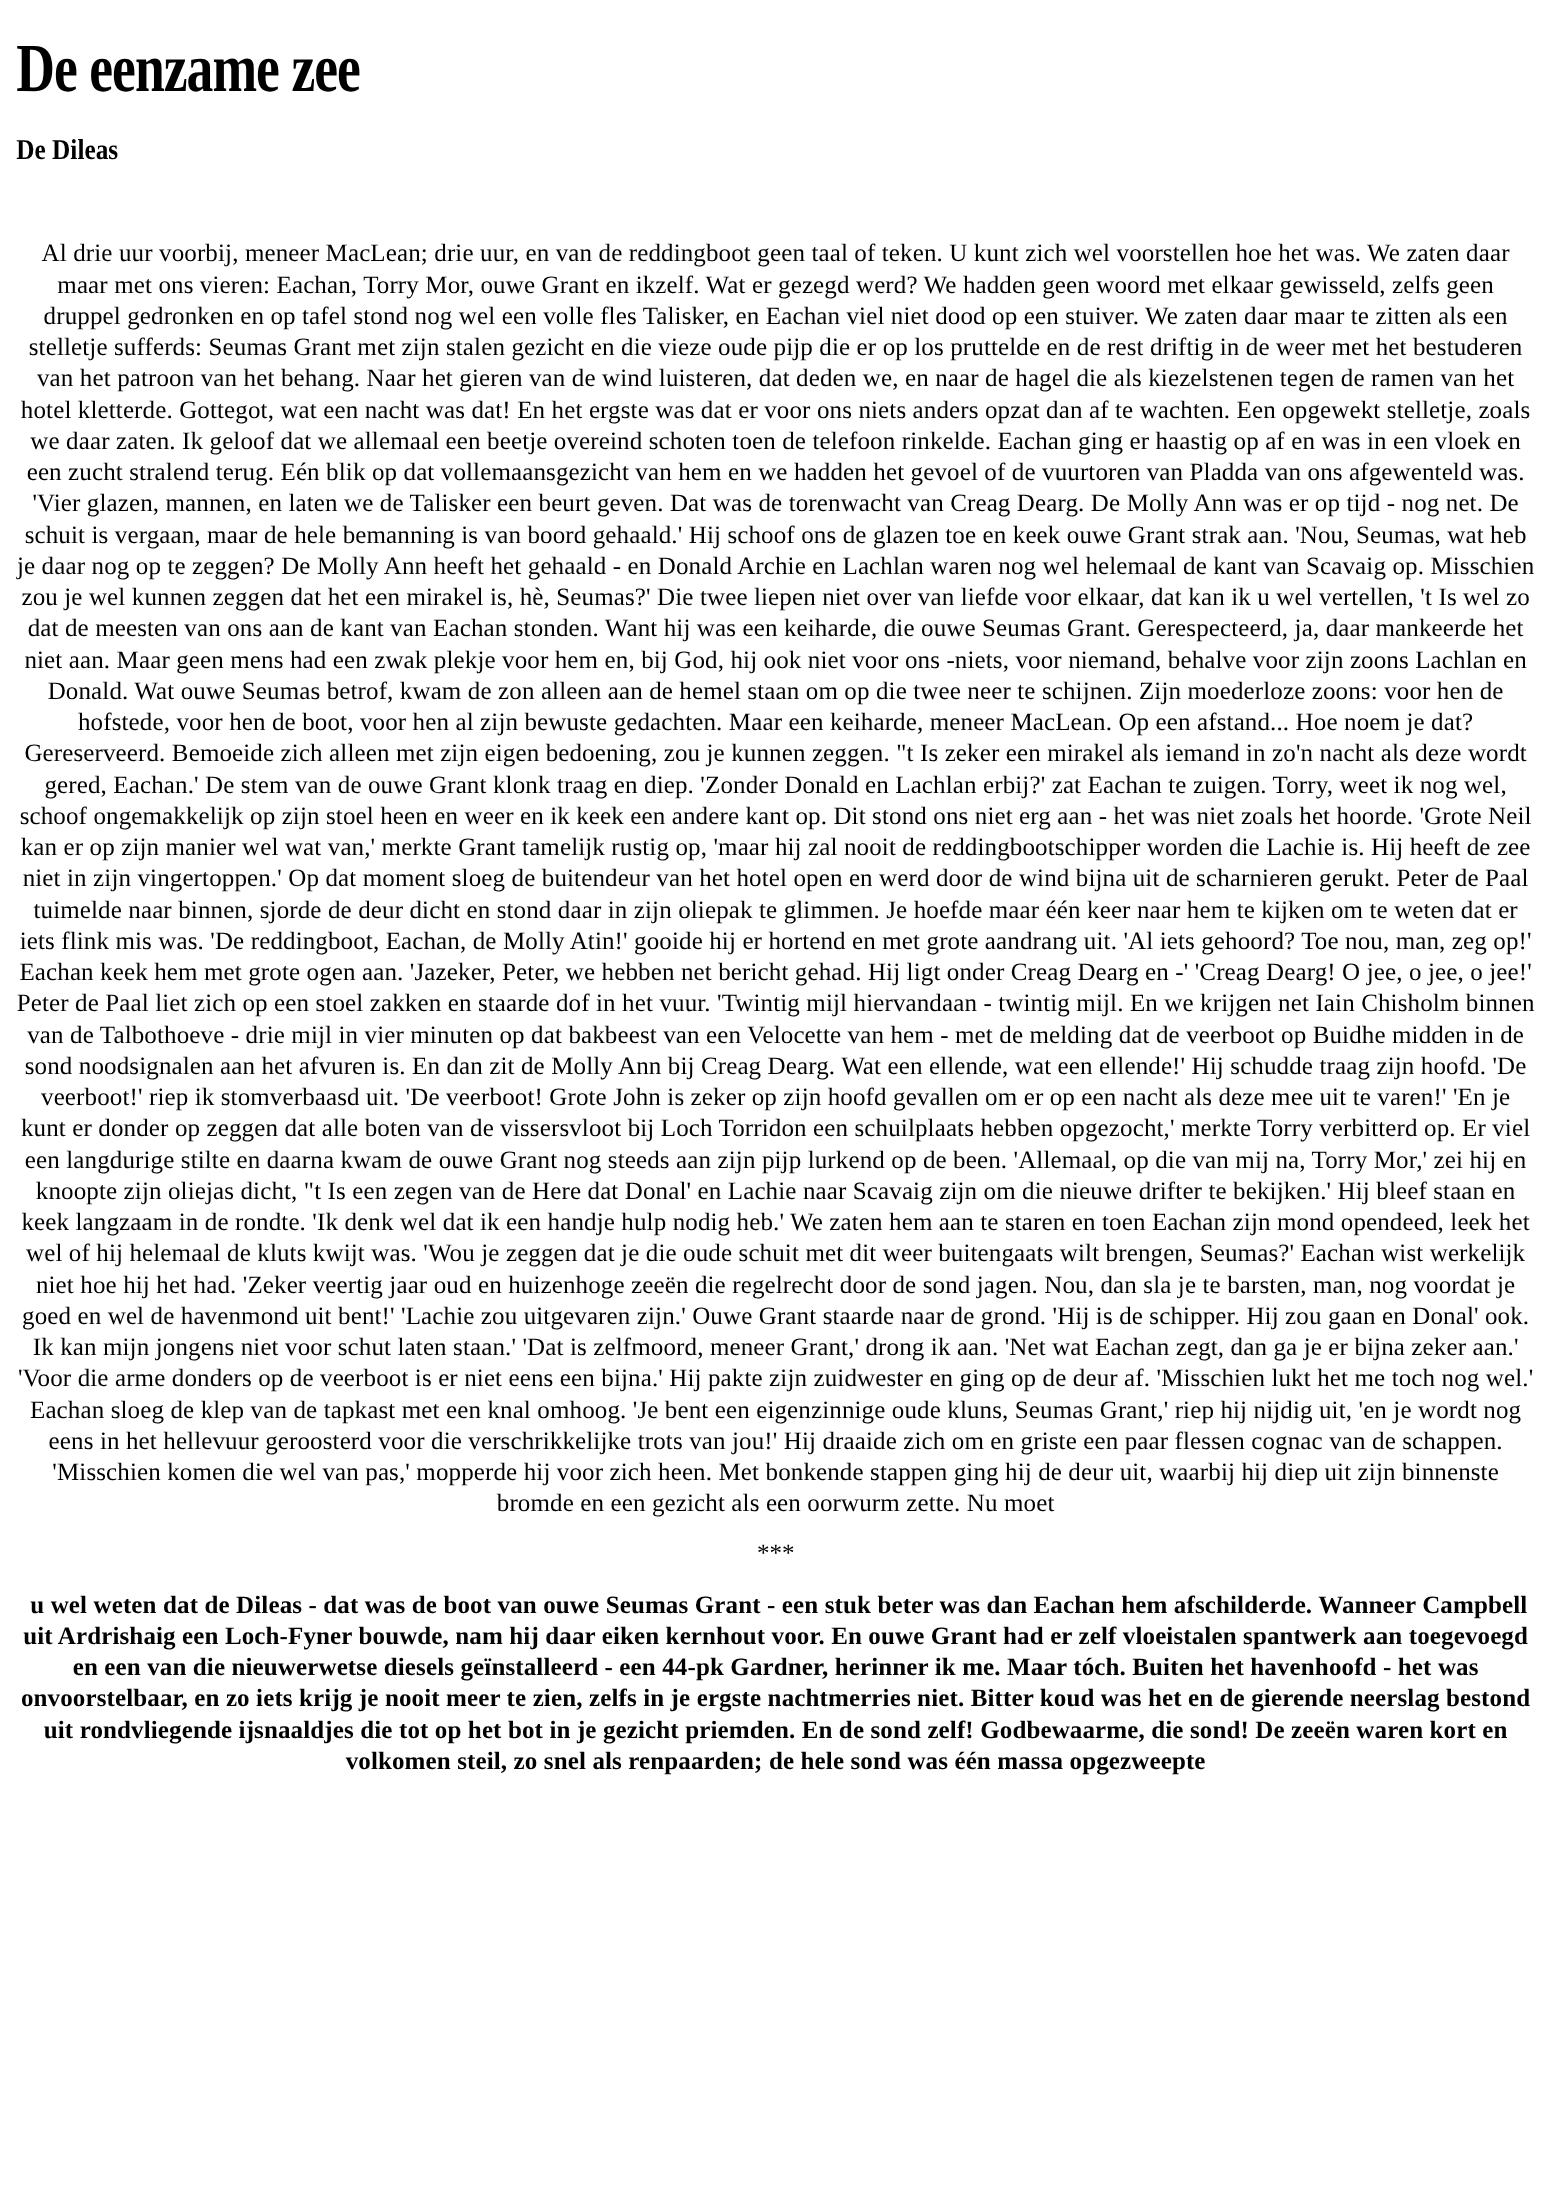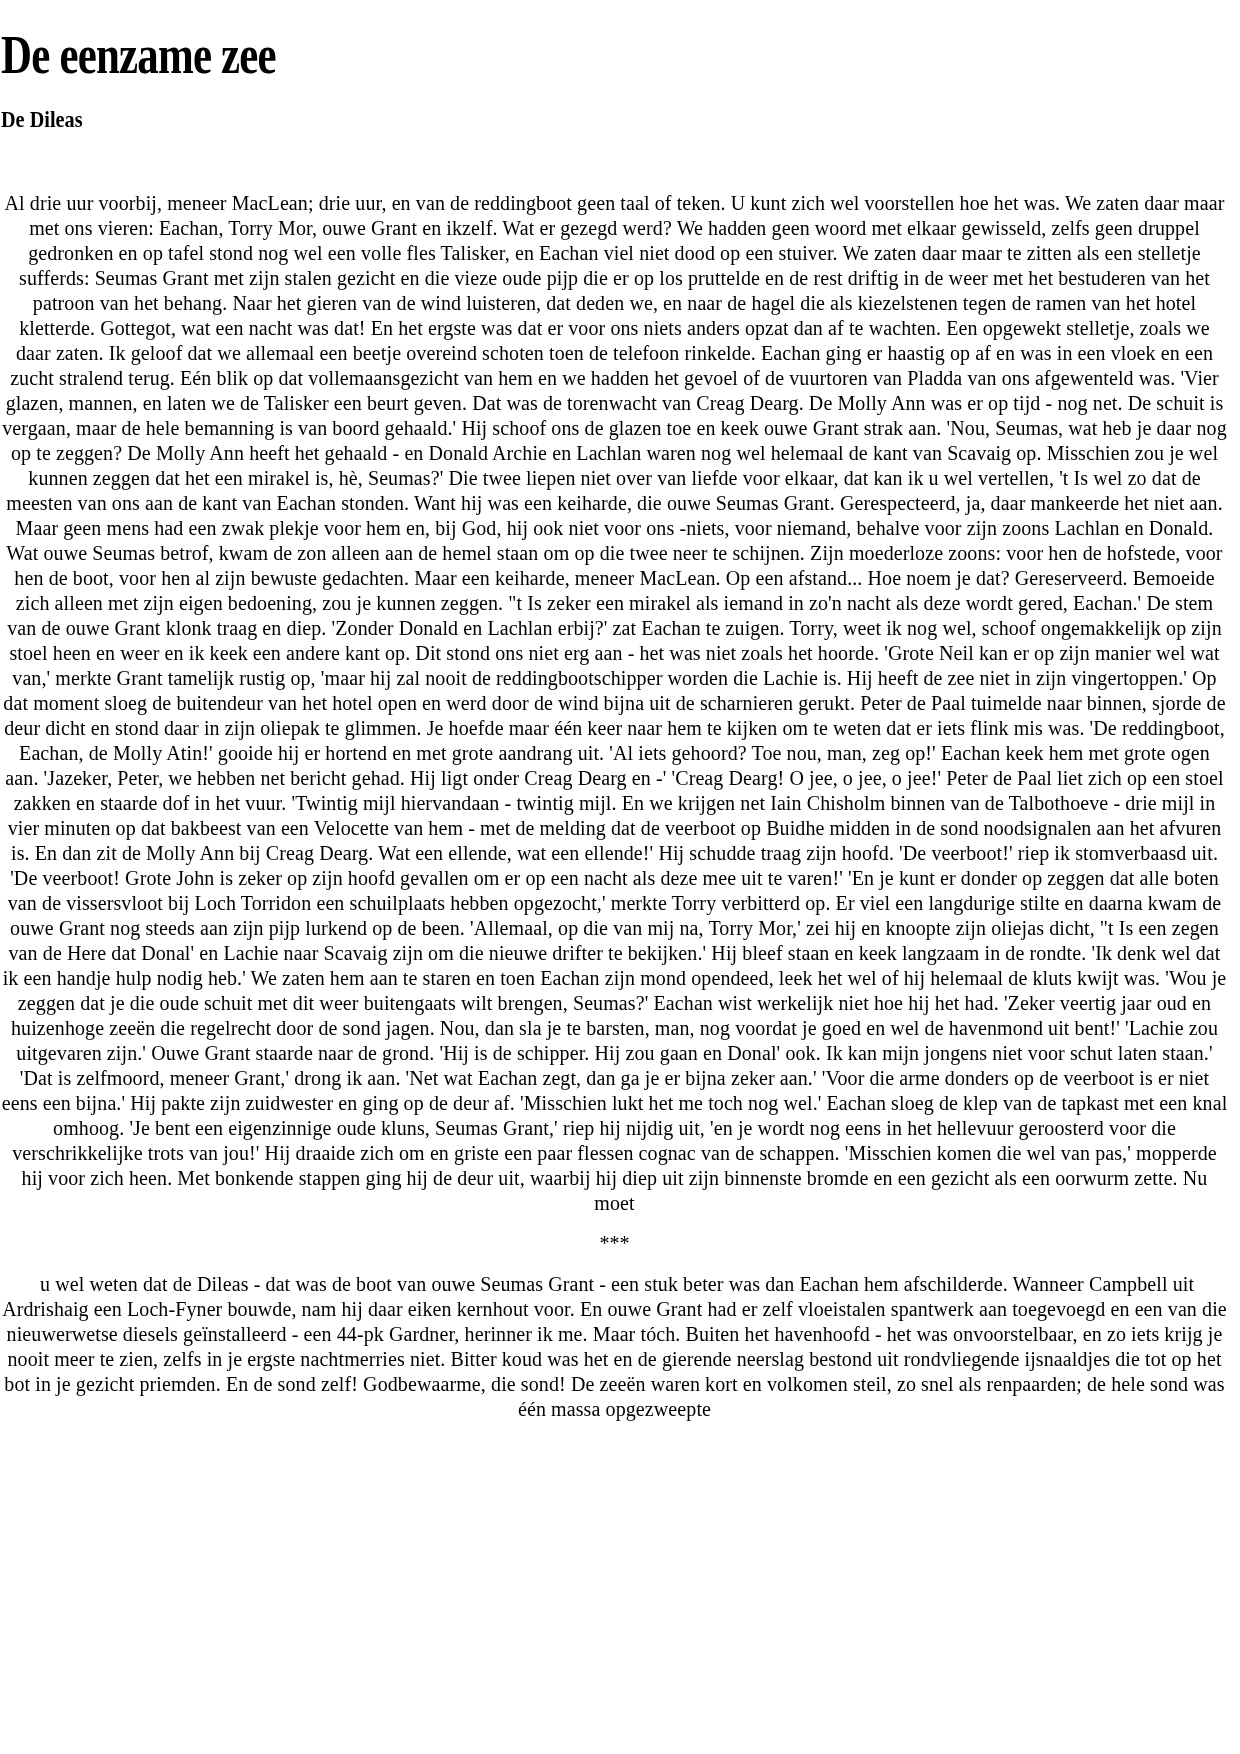--- a/index.html
+++ b/index.html
@@ -3,21 +3,21 @@
 <meta charset="utf-8">
 <style>
   html, body { margin: 0; padding: 0; background: #ffffff; }
   .page {
     position: relative;
     width: 1240px;
     height: 1754px;
     box-sizing: border-box;
     background: #ffffff;
     color: #000000;
-    padding: 0 12px 0 1px;
+    padding: 0 12px 0 13px;
     overflow: hidden;
     font-family: "Liberation Serif", "DejaVu Serif", serif;
   }
   .title {
     margin: 27px 0 0 0;
     font-size: 55px;
     line-height: 1;
     font-weight: bold;
     letter-spacing: -1px;
     white-space: nowrap;
@@ -42,20 +42,21 @@
     white-space: pre-wrap;
   }
   .separator {
     margin: 15px 0;
     font-size: 20px;
     line-height: 25px;
     text-align: center;
   }
   .body-text.second {
     margin-top: 16px;
+    font-weight: bold;
   }
 </style>
 </head>
 <body>
 
 <div class="page">
   <h1 class="title">De eenzame zee</h1>
   <h2 class="subtitle">De Dileas</h2>
   <p class="body-text first">Al drie uur voorbij, meneer MacLean; drie uur, en van de reddingboot geen taal of teken. U kunt zich wel voorstellen hoe het was. We zaten daar maar met ons vieren: Eachan, Torry Mor, ouwe Grant en ikzelf. Wat er gezegd werd? We hadden geen woord met elkaar gewisseld, zelfs geen druppel gedronken en op tafel stond nog wel een volle fles Talisker, en Eachan viel niet dood op een stuiver. We zaten daar maar te zitten als een stelletje sufferds: Seumas Grant met zijn stalen gezicht en die vieze oude pijp die er op los pruttelde en de rest driftig in de weer met het bestuderen van het patroon van het behang. Naar het gieren van de wind luisteren, dat deden we, en naar de hagel die als kiezelstenen tegen de ramen van het hotel kletterde. Gottegot, wat een nacht was dat! En het ergste was dat er voor ons niets anders opzat dan af te wachten. Een opgewekt stelletje, zoals we daar zaten. Ik geloof dat we allemaal een beetje overeind schoten toen de telefoon rinkelde. Eachan ging er haastig op af en was in een vloek en een zucht stralend terug. Eén blik op dat vollemaansgezicht van hem en we hadden het gevoel of de vuurtoren van Pladda van ons afgewenteld was. 'Vier glazen, mannen, en laten we de Talisker een beurt geven. Dat was de torenwacht van Creag Dearg. De Molly Ann was er op tijd - nog net. De schuit is vergaan, maar de hele bemanning is van boord gehaald.' Hij schoof ons de glazen toe en keek ouwe Grant strak aan. 'Nou, Seumas, wat heb je daar nog op te zeggen? De Molly Ann heeft het gehaald - en Donald Archie en Lachlan waren nog wel helemaal de kant van Scavaig op. Misschien zou je wel kunnen zeggen dat het een mirakel is, hè, Seumas?' Die twee liepen niet over van liefde voor elkaar, dat kan ik u wel vertellen, 't Is wel zo dat de meesten van ons aan de kant van Eachan stonden. Want hij was een keiharde, die ouwe Seumas Grant. Gerespecteerd, ja, daar mankeerde het niet aan. Maar geen mens had een zwak plekje voor hem en, bij God, hij ook niet voor ons -niets, voor niemand, behalve voor zijn zoons Lachlan en Donald. Wat ouwe Seumas betrof, kwam de zon alleen aan de hemel staan om op die twee neer te schijnen. Zijn moederloze zoons: voor hen de hofstede, voor hen de boot, voor hen al zijn bewuste gedachten. Maar een keiharde, meneer MacLean. Op een afstand... Hoe noem je dat? Gereserveerd. Bemoeide zich alleen met zijn eigen bedoening, zou je kunnen zeggen. "t Is zeker een mirakel als iemand in zo'n nacht als deze wordt gered, Eachan.' De stem van de ouwe Grant klonk traag en diep. 'Zonder Donald en Lachlan erbij?' zat Eachan te zuigen. Torry, weet ik nog wel, schoof ongemakkelijk op zijn stoel heen en weer en ik keek een andere kant op. Dit stond ons niet erg aan - het was niet zoals het hoorde. 'Grote Neil kan er op zijn manier wel wat van,' merkte Grant tamelijk rustig op, 'maar hij zal nooit de reddingbootschipper worden die Lachie is. Hij heeft de zee niet in zijn vingertoppen.' Op dat moment sloeg de buitendeur van het hotel open en werd door de wind bijna uit de scharnieren gerukt. Peter de Paal tuimelde naar binnen, sjorde de deur dicht en stond daar in zijn oliepak te glimmen. Je hoefde maar één keer naar hem te kijken om te weten dat er iets flink mis was. 'De reddingboot, Eachan, de Molly Atin!' gooide hij er hortend en met grote aandrang uit. 'Al iets gehoord? Toe nou, man, zeg op!' Eachan keek hem met grote ogen aan. 'Jazeker, Peter, we hebben net bericht gehad. Hij ligt onder Creag Dearg en -' 'Creag Dearg! O jee, o jee, o jee!' Peter de Paal liet zich op een stoel zakken en staarde dof in het vuur. 'Twintig mijl hiervandaan - twintig mijl. En we krijgen net Iain Chisholm binnen van de Talbothoeve - drie mijl in vier minuten op dat bakbeest van een Velocette van hem - met de melding dat de veerboot op Buidhe midden in de sond noodsignalen aan het afvuren is. En dan zit de Molly Ann bij Creag Dearg. Wat een ellende, wat een ellende!' Hij schudde traag zijn hoofd. 'De veerboot!' riep ik stomverbaasd uit. 'De veerboot! Grote John is zeker op zijn hoofd gevallen om er op een nacht als deze mee uit te varen!' 'En je kunt er donder op zeggen dat alle boten van de vissersvloot bij Loch Torridon een schuilplaats hebben opgezocht,' merkte Torry verbitterd op. Er viel een langdurige stilte en daarna kwam de ouwe Grant nog steeds aan zijn pijp lurkend op de been. 'Allemaal, op die van mij na, Torry Mor,' zei hij en knoopte zijn oliejas dicht, "t Is een zegen van de Here dat Donal' en Lachie naar Scavaig zijn om die nieuwe drifter te bekijken.' Hij bleef staan en keek langzaam in de rondte. 'Ik denk wel dat ik een handje hulp nodig heb.' We zaten hem aan te staren en toen Eachan zijn mond opendeed, leek het wel of hij helemaal de kluts kwijt was. 'Wou je zeggen dat je die oude schuit met dit weer buitengaats wilt brengen, Seumas?' Eachan wist werkelijk niet hoe hij het had. 'Zeker veertig jaar oud en huizenhoge zeeën die regelrecht door de sond jagen. Nou, dan sla je te barsten, man, nog voordat je goed en wel de havenmond uit bent!' 'Lachie zou uitgevaren zijn.' Ouwe Grant staarde naar de grond. 'Hij is de schipper. Hij zou gaan en Donal' ook. Ik kan mijn jongens niet voor schut laten staan.' 'Dat is zelfmoord, meneer Grant,' drong ik aan. 'Net wat Eachan zegt, dan ga je er bijna zeker aan.' 'Voor die arme donders op de veerboot is er niet eens een bijna.' Hij pakte zijn zuidwester en ging op de deur af. 'Misschien lukt het me toch nog wel.' Eachan sloeg de klep van de tapkast met een knal omhoog. 'Je bent een eigenzinnige oude kluns, Seumas Grant,' riep hij nijdig uit, 'en je wordt nog eens in het hellevuur geroosterd voor die verschrikkelijke trots van jou!' Hij draaide zich om en griste een paar flessen cognac van de schappen. 'Misschien komen die wel van pas,' mopperde hij voor zich heen. Met bonkende stappen ging hij de deur uit, waarbij hij diep uit zijn binnenste bromde en een gezicht als een oorwurm zette. Nu moet</p>
   <div class="separator">***</div>

